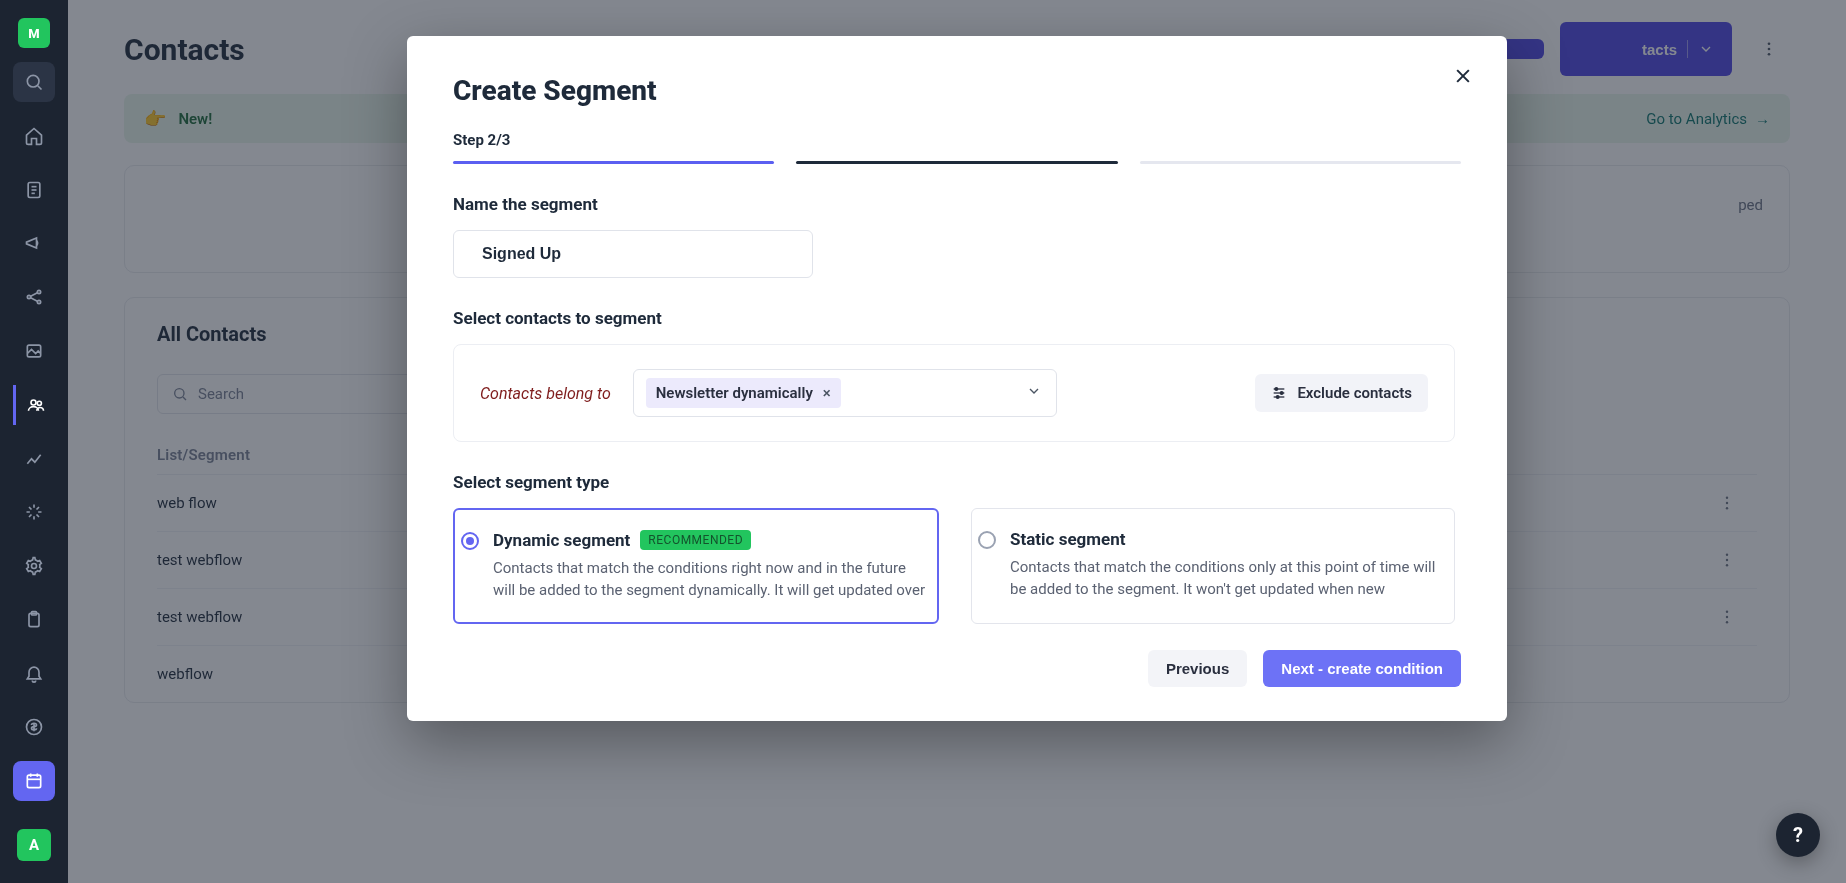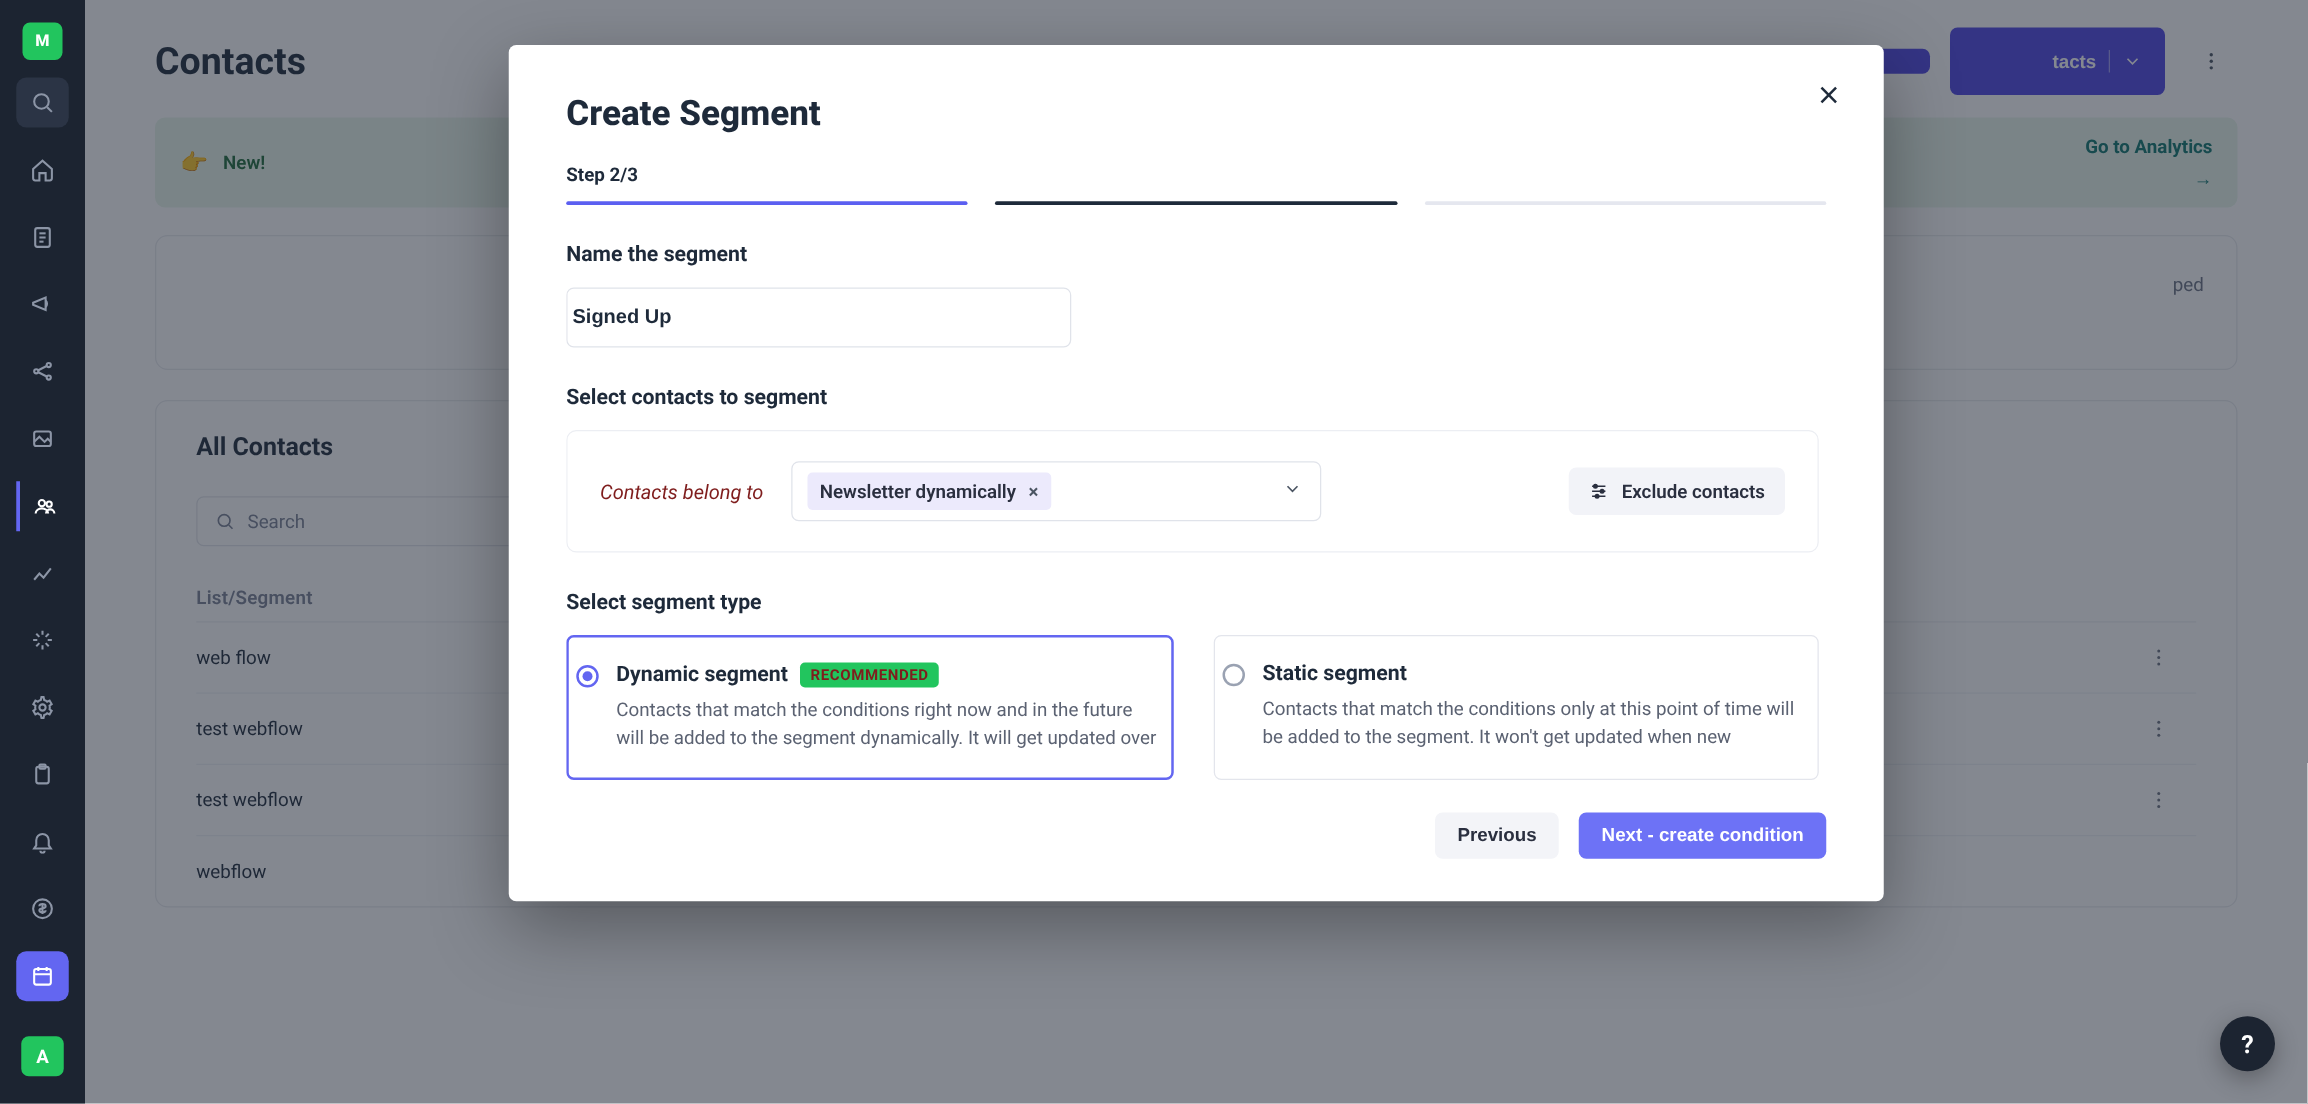--- a/index.html
+++ b/index.html
@@ -57,21 +57,21 @@
   .more-btn { width: 42px; height: 42px; display:flex;align-items:center;justify-content:center; border-radius:6px; cursor:pointer; color:#4b5563;}
   .more-btn svg, .row-more svg { width: 18px; height: 18px; }
 
   .banner {
     margin-top: 18px; background: #e9f7ec; border-radius: 8px;
     padding: 14px 20px; display: flex; align-items: center;
     color: #1e6b3a; font-weight: 600;
   }
   .banner .hand { margin-right: 12px; font-size: 18px; }
   .banner .grow { flex: 1; }
-  .banner .link { color: #0f766e; font-weight: 700; display: inline-flex; align-items: flex-end; gap: 8px; flex-direction: column; }
+  .banner .link { color: #0f766e; font-weight: 400; display: inline-flex; align-items: flex-end; gap: 8px; }
 
   .filterbar {
     margin-top: 22px; background: #fff; border: 1px solid #e8eaee; border-radius: 10px;
     padding: 30px 26px; min-height: 108px;
   }
 
   .list-card {
     margin-top: 24px; background: #fff; border: 1px solid #e8eaee; border-radius: 10px;
     padding: 24px 32px 0 32px;
   }
@@ -114,22 +114,22 @@
   .step-bar { height: 3px; flex: 1; background: #e5e7ef; border-radius: 2px; }
   .step-bar.done { background: #5b5ff1; }
   .step-bar.current { background: #1e2a3a; }
 
   .modal-body { overflow-y: auto; margin-top: 30px; padding-right: 6px; flex:1; }
   .modal-body::-webkit-scrollbar { width: 10px; }
   .modal-body::-webkit-scrollbar-thumb { background: #d5d7de; border-radius: 6px; }
 
   .field-label { font-weight: 700; font-size: 17px; color:#1e2a3a; margin-bottom: 16px; }
   .text-input {
-    width: 404px; border: 1px solid #e0e3ea; border-radius: 6px;
-    padding: 14px 4px; font-size: 16px; font-weight: 600; color:#1e2a3a;
+    width: 360px; border: 1px solid #e0e3ea; border-radius: 6px;
+    padding: 14px 28px; font-size: 16px; font-weight: 600; color:#1e2a3a;
   }
   .section { margin-bottom: 30px; }
 
   .contacts-box {
     border: 1px solid #eceef3; border-radius: 8px;
     padding: 24px 26px; display: flex; align-items: center; gap: 22px;
   }
   .lead { color:#7f1d1d; font-style: italic; font-size: 16px; }
   .chip-select {
     border: 1px solid #e0e3ea; border-radius: 6px; width: 424px;
@@ -159,21 +159,21 @@
     border: 2px solid #9aa2b2; margin-top: 2px; flex: none;
     position: relative;
   }
   .seg-card.selected .radio-o { border-color: #6366f1; }
   .seg-card.selected .radio-o::after {
     content: ""; position: absolute; inset: 3px; border-radius: 50%; background: #6366f1;
   }
   .seg-title-row { display: flex; align-items: center; gap: 10px; margin-bottom: 8px;}
   .seg-title { font-weight: 700; font-size: 17px; color:#1e2a3a; }
   .badge {
-    background: #22c55e; color: #7f1d1d; font-size: 12px; font-weight: 700;
+    background: #22c55e; color: #14532d; font-size: 12px; font-weight: 400;
     letter-spacing: .5px; padding: 3px 8px; border-radius: 4px;
   }
   .seg-desc { color: #5b6272; font-size: 15px; line-height: 1.45; }
 
   .modal-footer { display: flex; justify-content: flex-end; gap: 16px; margin-top: 16px; }
   .btn-prev { background: #f3f4f8; color:#2a2f3f; }
   .btn-next { background: #6d72f6; color: #fff; }
 
   
   .help {

